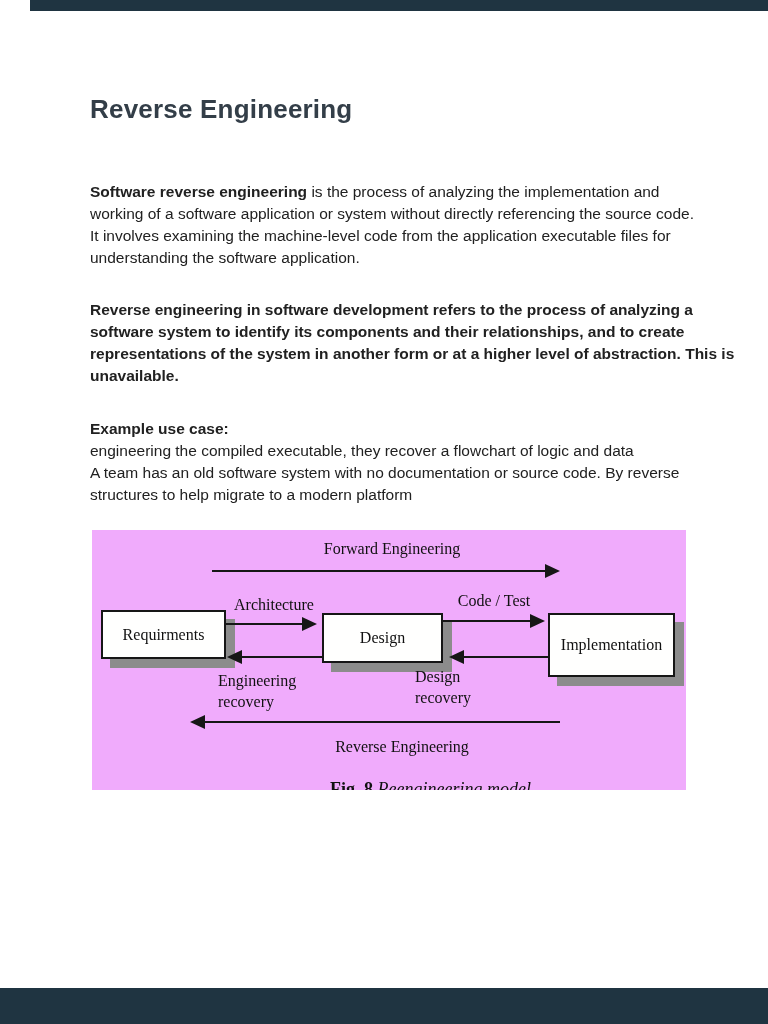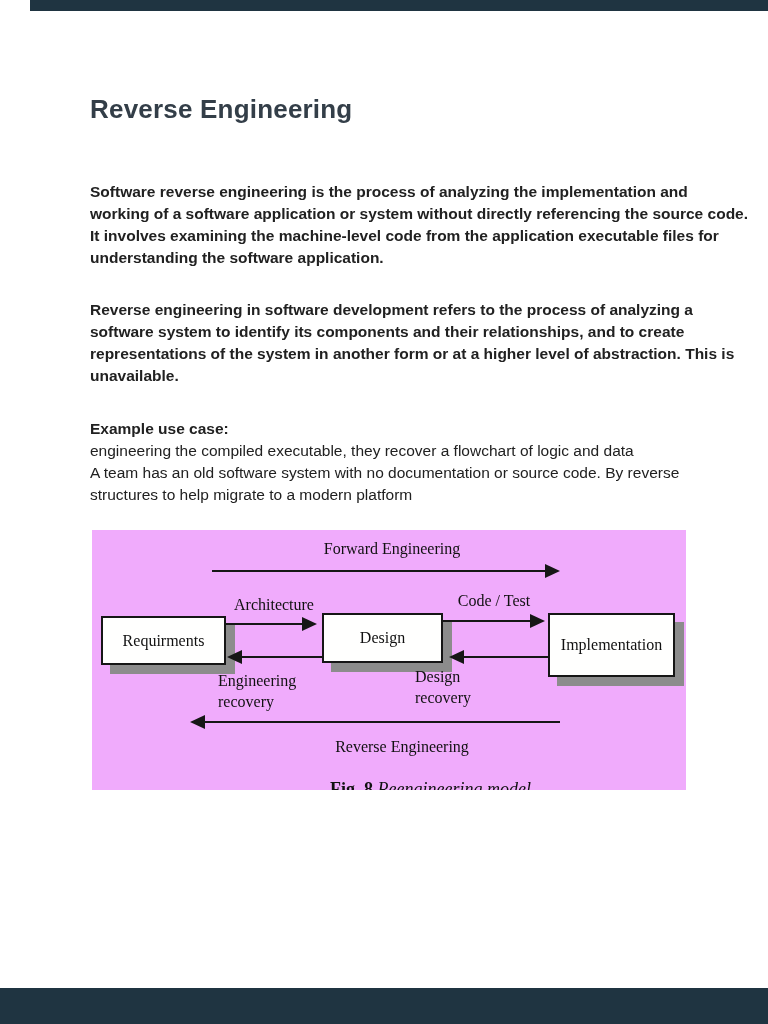--- a/index.html
+++ b/index.html
@@ -10,40 +10,40 @@
   .viewer-bar-top { top: 0; left: 30px; right: 0; height: 11px; }
   .viewer-bar-bottom { bottom: 0; left: 0; right: 0; height: 36px; }
 
   .doc-title {
     position: absolute; top: 94px; left: 90px;
     font-size: 26px; font-weight: bold; color: #333e48; letter-spacing: 0.2px;
   }
 
   .para { position: absolute; left: 90px; width: 614px; font-size: 15.5px; }
   .para .line { line-height: 22px; white-space: nowrap; }
-  .para-1 { top: 181px; font-weight: bold; }
+  .para-1 { top: 181px; }
   .para-2 { top: 299px; font-weight: bold; }
   .para-3 { top: 418px; }
 
   
   .figure {
     position: absolute; left: 92px; top: 530px; width: 594px; height: 260px;
     background: #f0abfc; overflow: hidden;
     font-family: "Liberation Serif", "DejaVu Serif", serif; color: #111;
   }
   .fig-label { position: absolute; font-size: 16px; white-space: nowrap; }
   .fig-label.centered { text-align: center; }
 
   .flow-box {
     position: absolute; background: #fffffe; border: 2px solid #161616;
     box-shadow: 9px 9px 0 #8c8c8c;
     display: flex; align-items: center; justify-content: center;
     font-size: 16px;
   }
-  .box-requirements { left: 9px;  top: 86px; width: 125px; height: 49px; }
+  .box-requirements { left: 9px;  top: 80px; width: 125px; height: 49px; }
   .box-design       { left: 230px; top: 83px; width: 121px; height: 50px; }
   .box-implementation { left: 456px; top: 83px; width: 127px; height: 64px; }
 
   .arrow-line { position: absolute; height: 2px; background: #161616; }
   .arrow-head { position: absolute; width: 0; height: 0; }
   .arrow-head.right { border-top: 7px solid transparent; border-bottom: 7px solid transparent; border-left: 15px solid #161616; }
   .arrow-head.left  { border-top: 7px solid transparent; border-bottom: 7px solid transparent; border-right: 15px solid #161616; }
 
   .fig-caption {
     position: absolute; left: 238px; top: 249px; font-size: 18px; white-space: nowrap;

